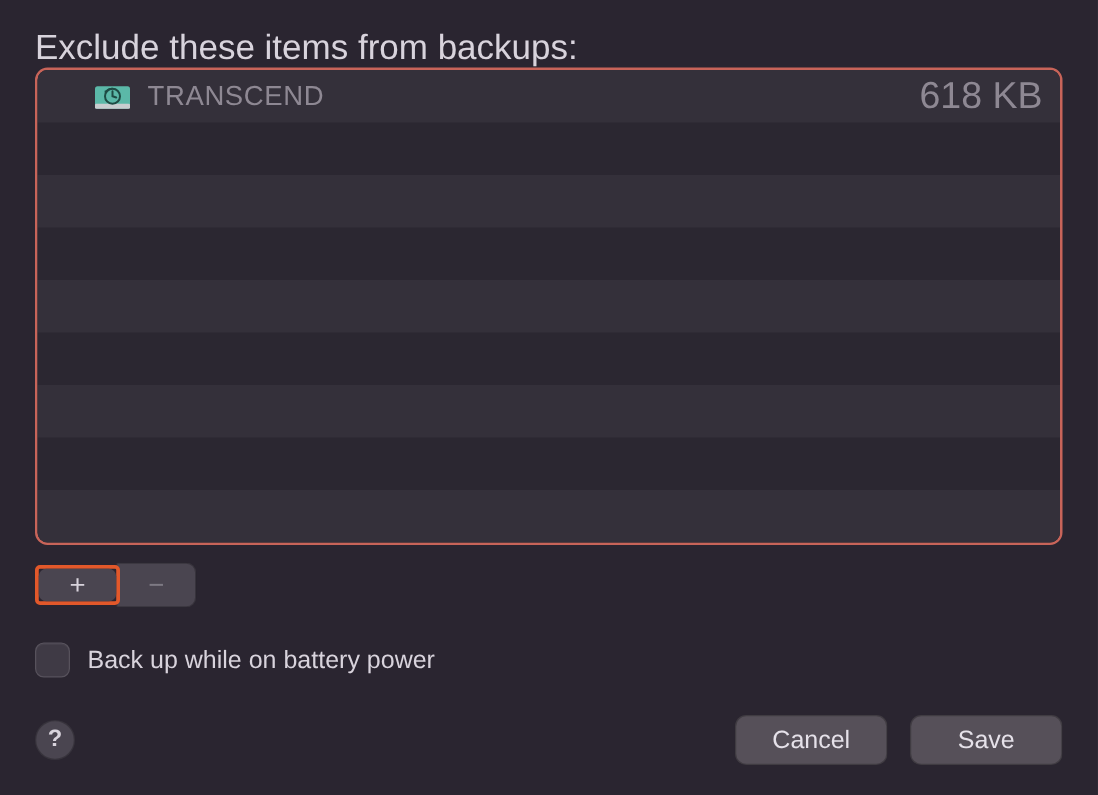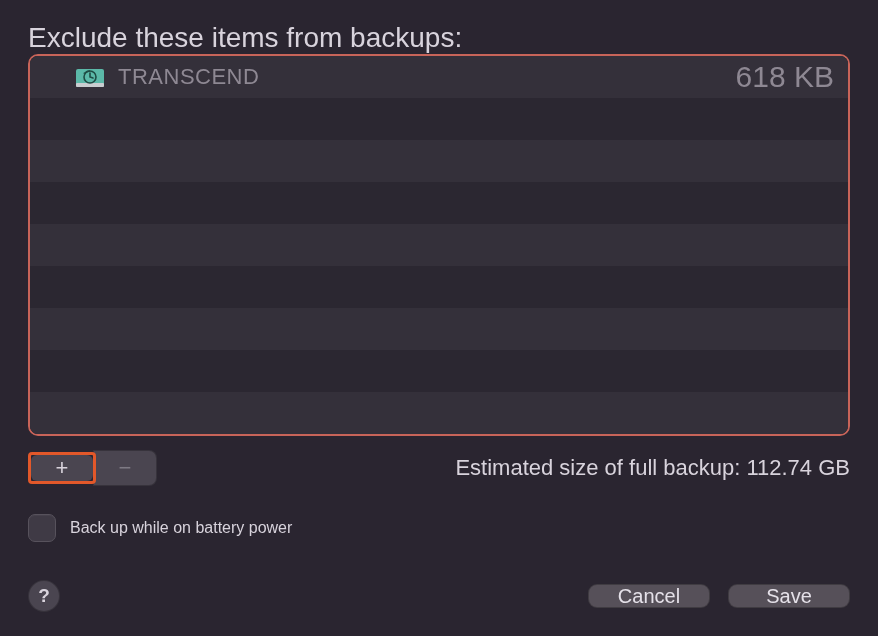--- a/index.html
+++ b/index.html
@@ -104,21 +104,21 @@
     }
     .checkbox {
       width: 28px;
       height: 28px;
       border-radius: 7px;
       background: #3f3a45;
       border: 1px solid #57525c;
       box-shadow: inset 0 1px 0 rgba(255,255,255,.04);
     }
     .checkbox-label {
-      font-size: 16px;
+      font-size: 20px;
       color: #d8d3dc;
     }
     .bottom-row {
       position: absolute;
       left: 28px;
       right: 28px;
       bottom: 24px;
       display: flex;
       align-items: center;
     }
@@ -136,21 +136,21 @@
       border: 1px solid rgba(0,0,0,.25);
       cursor: pointer;
     }
     .actions {
       margin-left: auto;
       display: flex;
       gap: 18px;
     }
     .pill-btn {
       min-width: 122px;
-      height: 24px;
+      height: 40px;
       border-radius: 9px;
       background: #565059;
       color: #e5e1e9;
       font-size: 20px;
       display: flex;
       align-items: center;
       justify-content: center;
       border: 1px solid rgba(0,0,0,.25);
       cursor: pointer;
       padding: 0 22px;
@@ -192,23 +192,20 @@
   <div class="add-highlight">
     <div class="seg-btn" style="background:#4a4550;border-radius:6px;">
       <span>+</span>
     </div>
   </div>
   <div class="segmented" style="border-top-left-radius:0;border-bottom-left-radius:0;margin-left:-1px;">
     <div class="seg-btn minus">
       <span>−</span>
     </div>
   </div>
-  <div class="estimate">
-    <span>Estimated size of full backup: </span><span>112.74 GB</span>
-  </div>
 </div>
 
 <div class="checkbox-row">
   <div class="checkbox"></div>
   <div class="checkbox-label">Back up while on battery power</div>
 </div>
 
 <div class="bottom-row">
   <div class="help-btn">
     <span>?</span>

